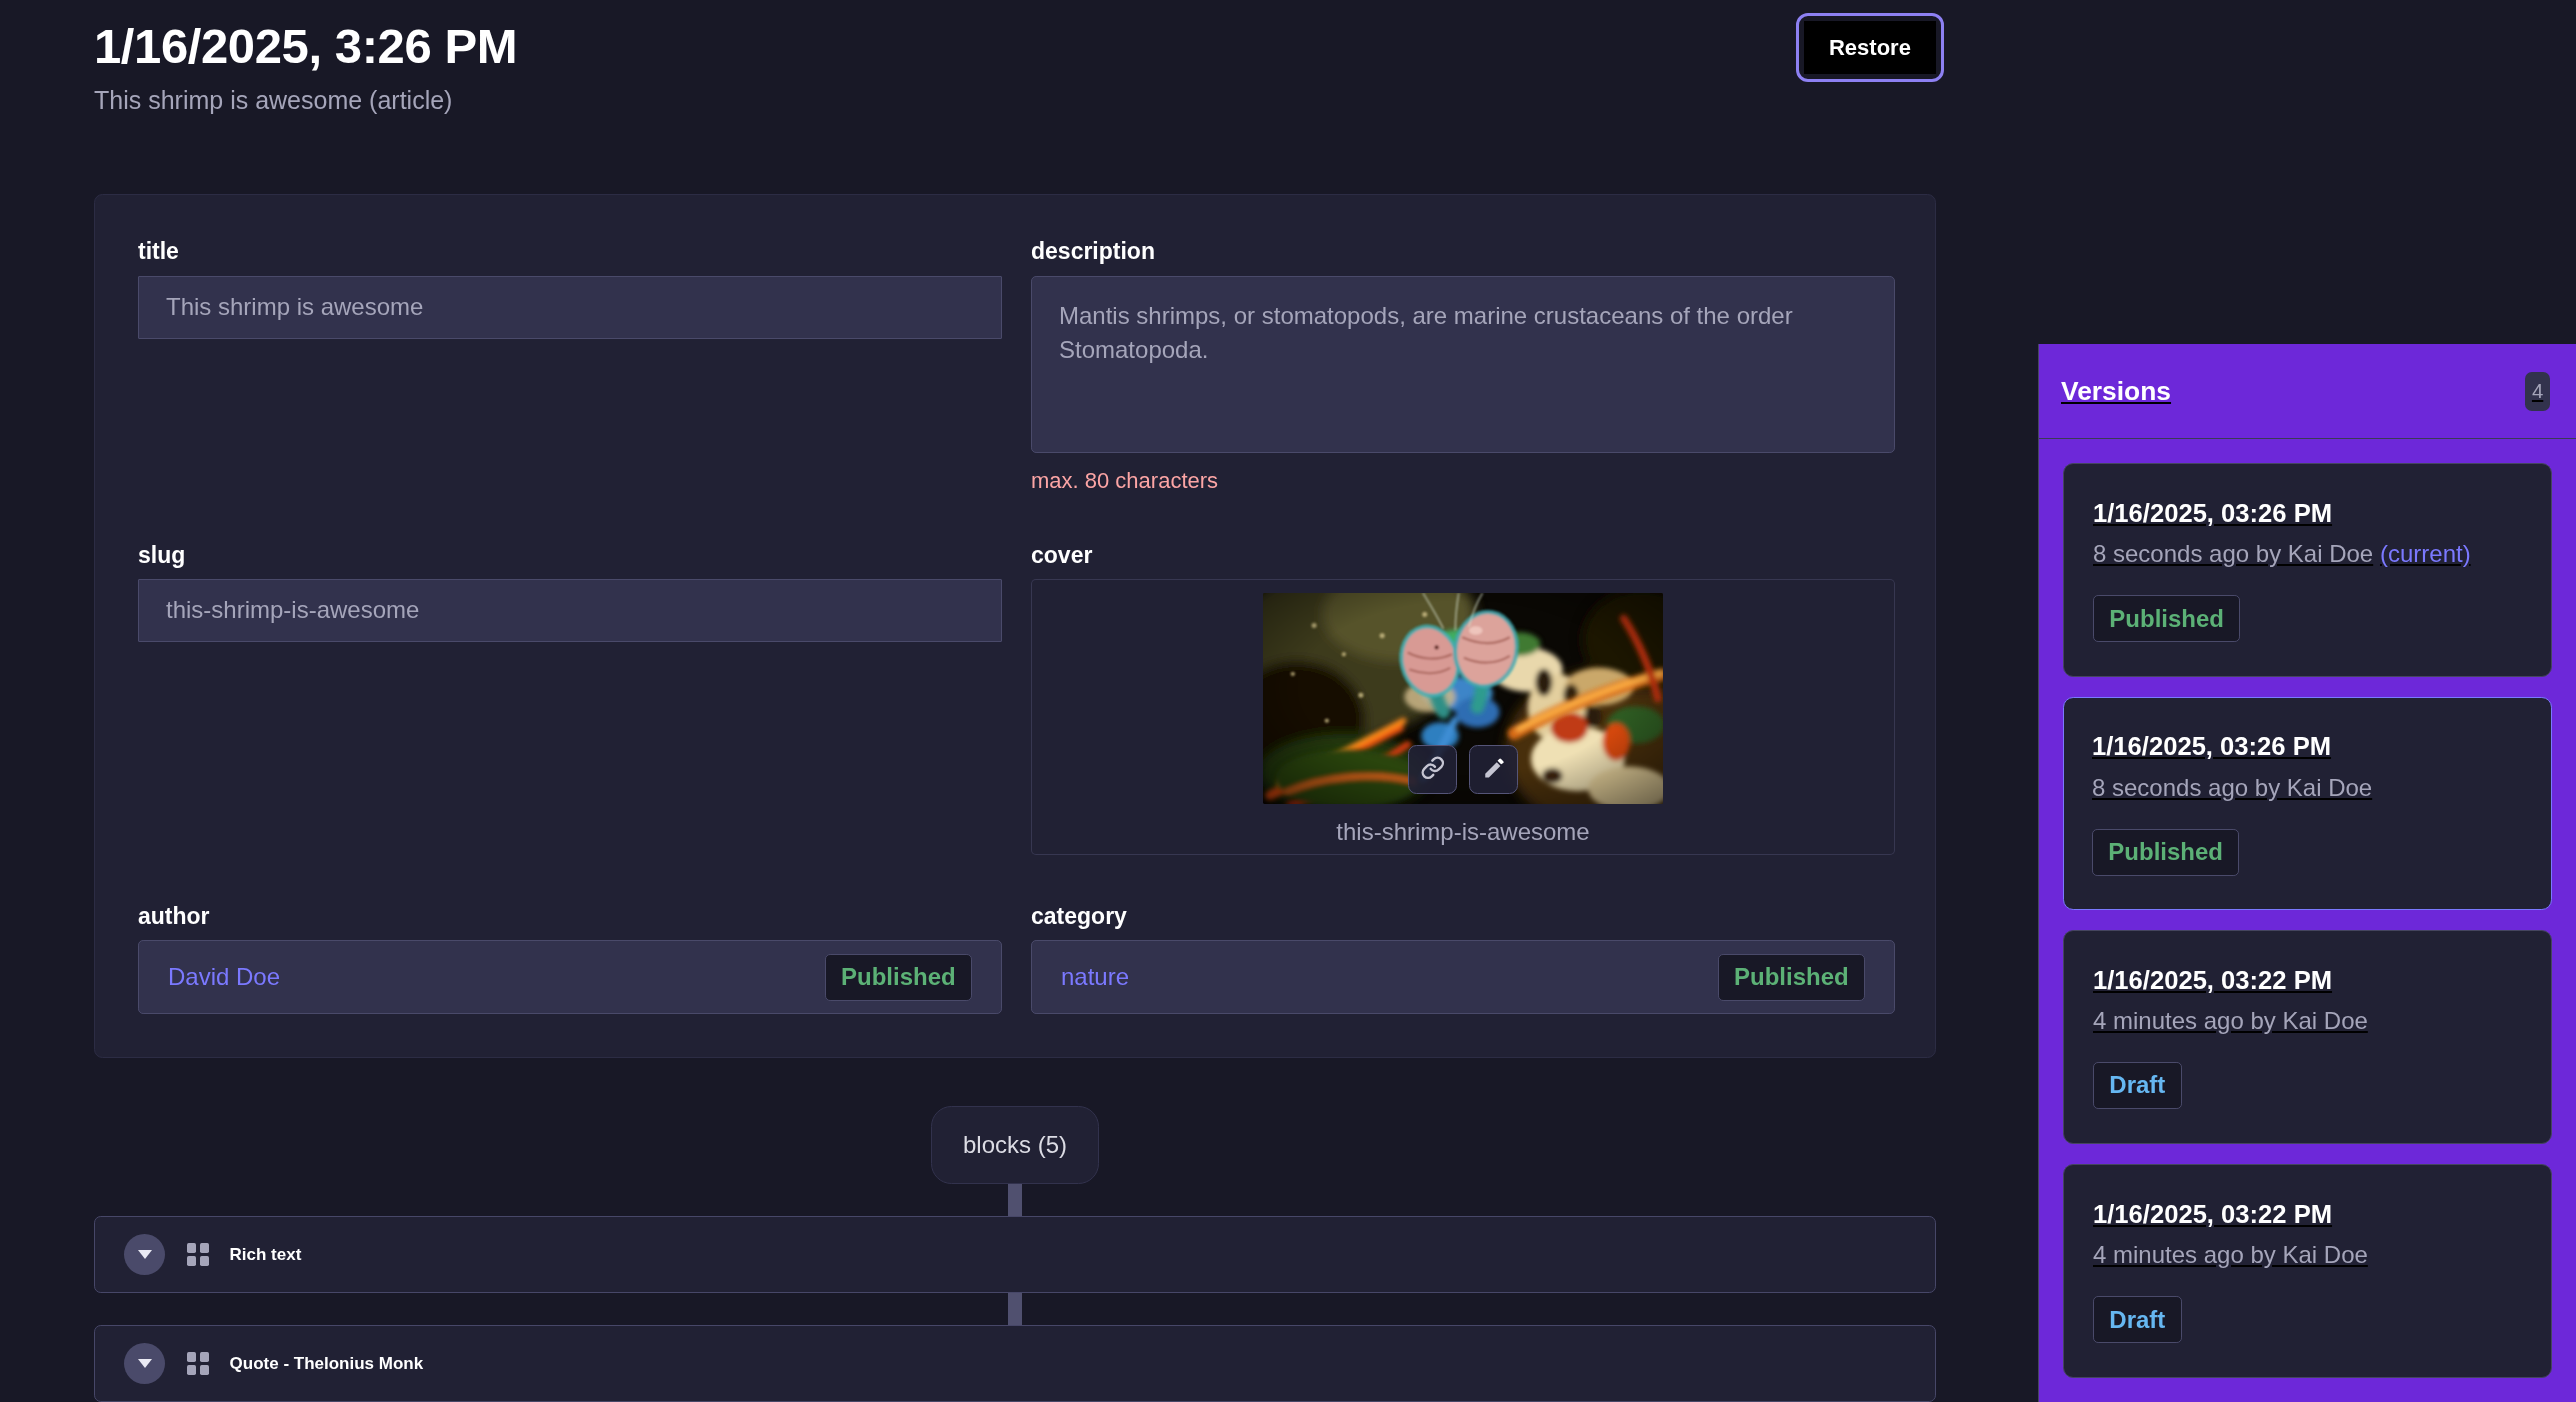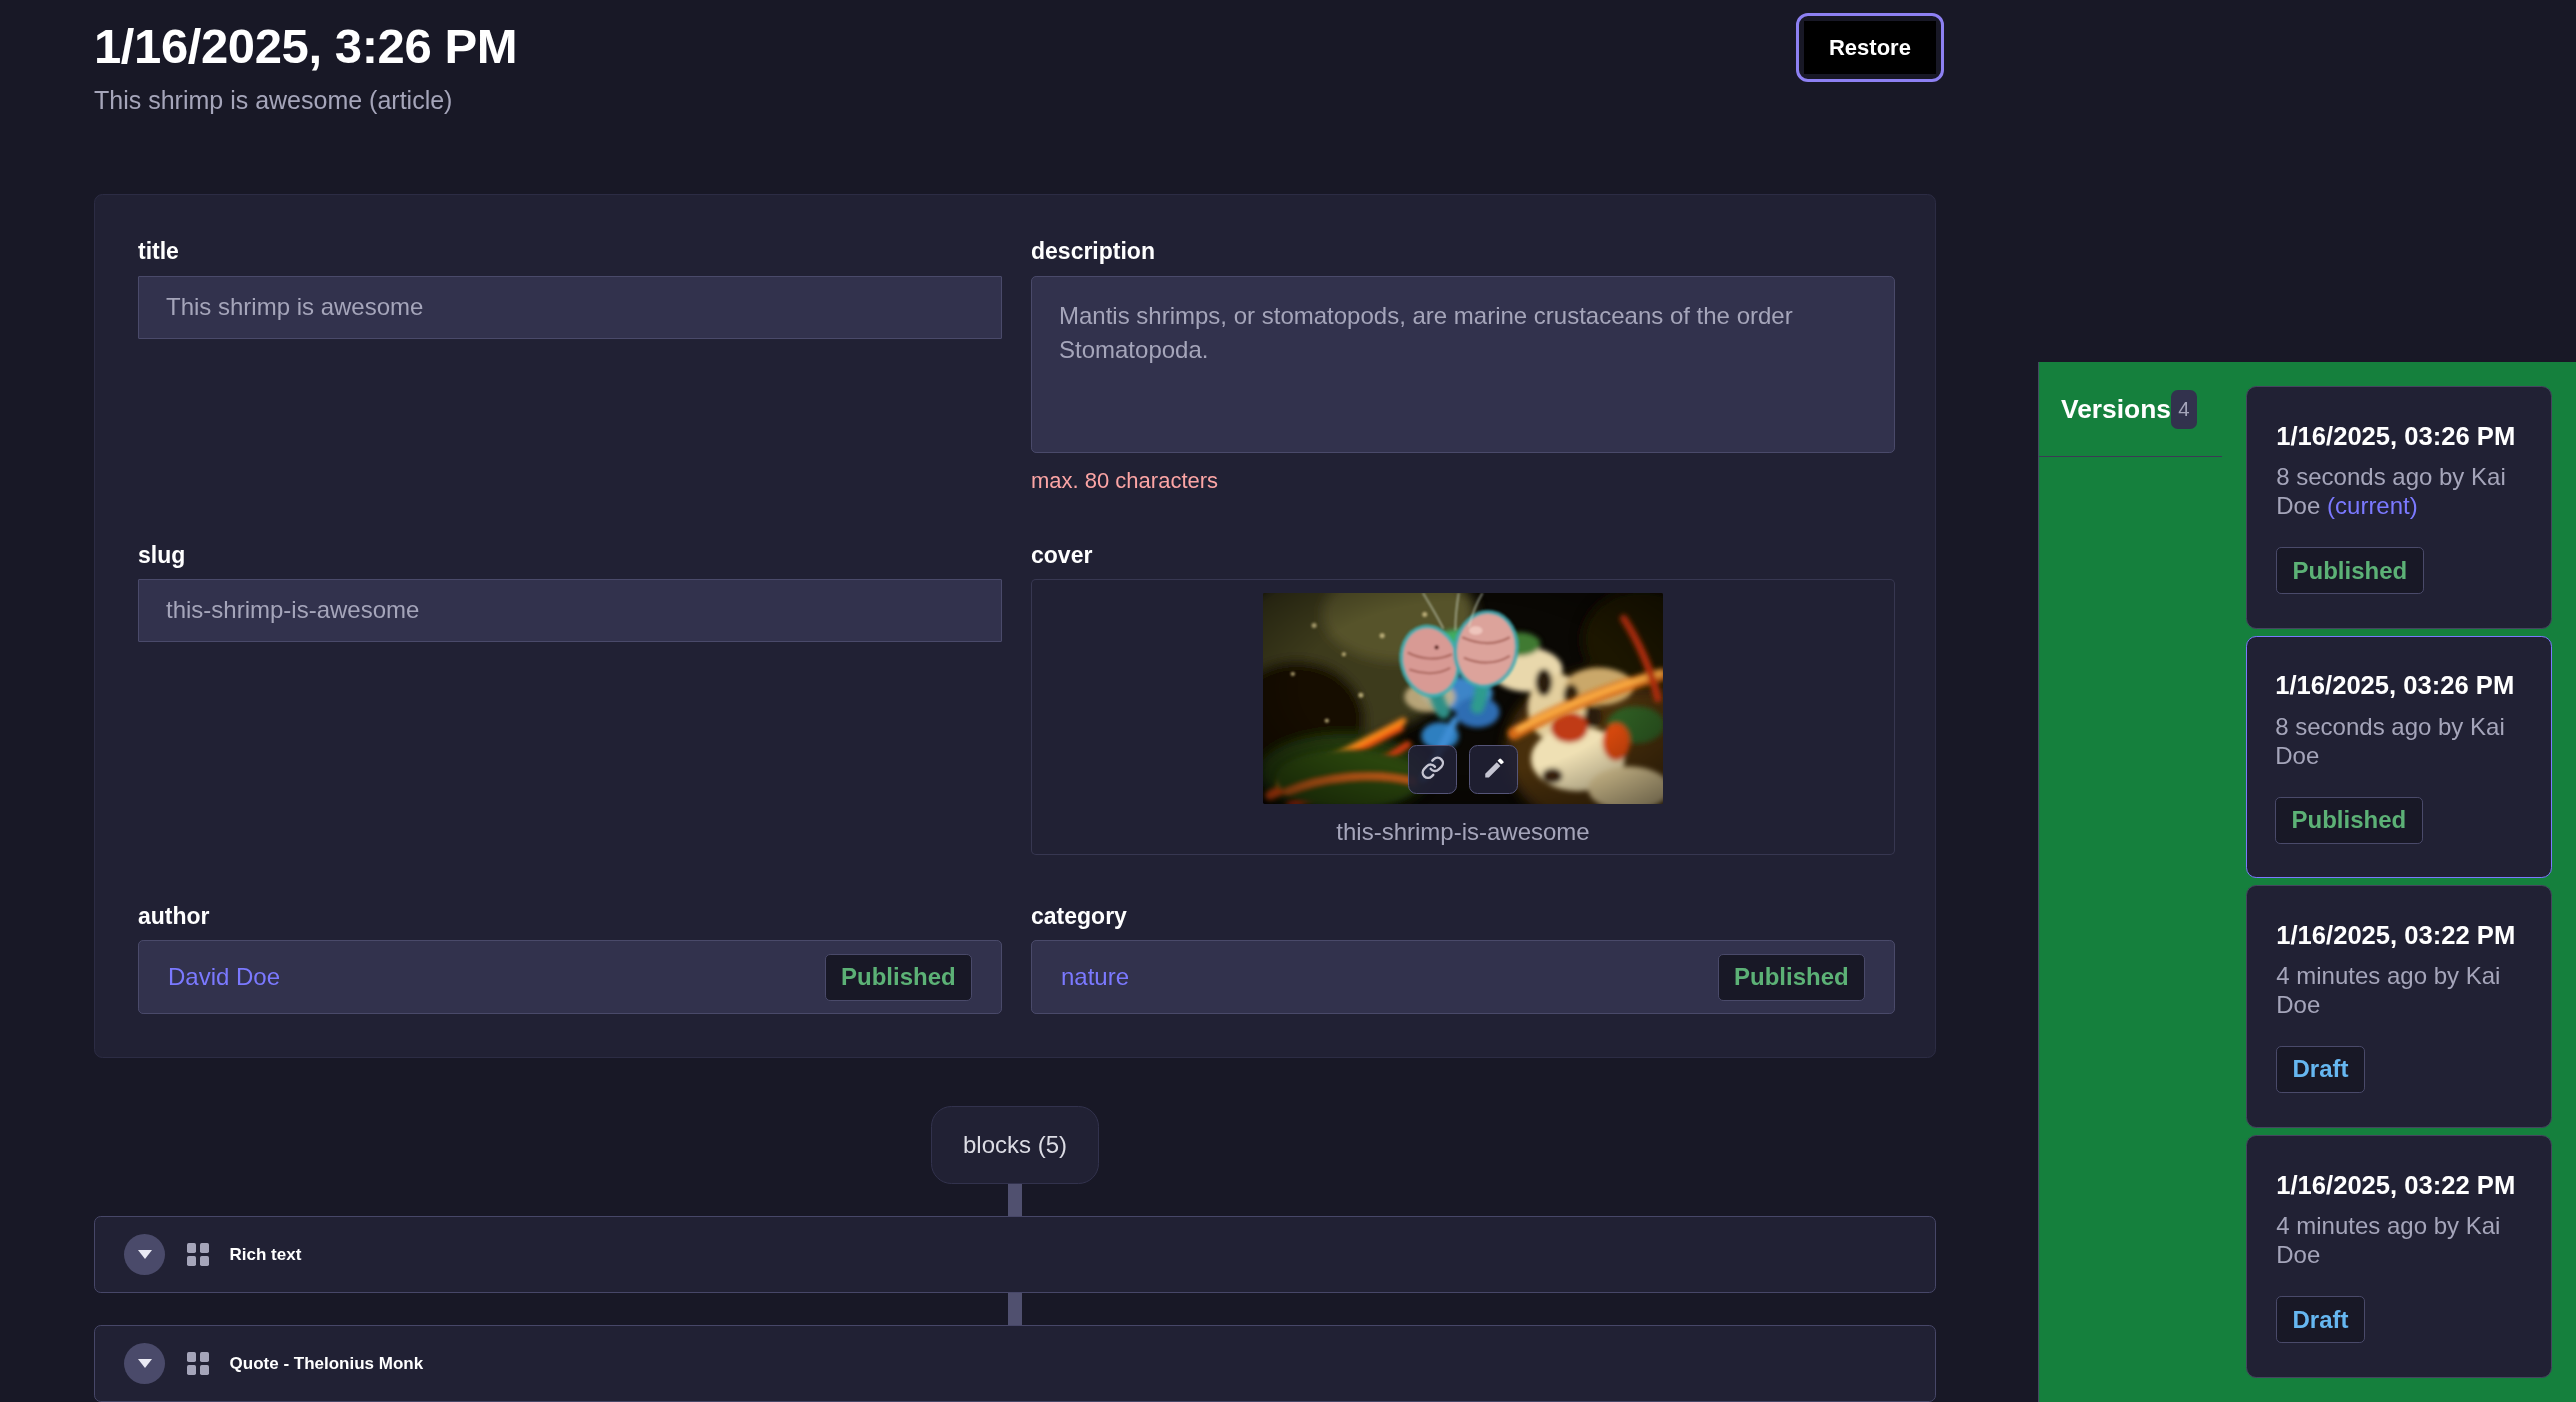--- a/index.html
+++ b/index.html
@@ -66,28 +66,28 @@
     border-radius:6.8px; display:flex; align-items:center; padding-left:29px; cursor:pointer; }
   .acc-toggle { width:41px; height:41px; border-radius:50%; background:#4a4a6a; border:none;
     display:flex; align-items:center; justify-content:center; cursor:pointer; flex:none; }
   .caret-down { width:0; height:0; border-left:7.7px solid transparent;
     border-right:7.7px solid transparent; border-top:9.4px solid #eaeaf4; }
   .drag-grid { margin-left:22px; display:grid; grid-template-columns:9.4px 9.4px; gap:3.4px; flex:none; }
   .drag-grid i { width:9.4px; height:9.4px; background:#a5a5ba; border-radius:1.7px; display:block; }
   .acc-label { margin-left:20.4px; color:#ffffff; font-size:17px; font-weight:600; }
 
   
-  .sidebar { width:538px; flex:none; background:#15803d; border-left:0.9px solid #464660;
-    display:flex; flex-direction:row; }
+  .sidebar { width:538px; flex:none; background:#6d28d9; border-left:0.9px solid #464660;
+    display:flex; flex-direction:column;text-decoration:underline; }
   .sidebar-header { height:95px; flex:none; display:flex; align-items:center;
     justify-content:space-between; padding:0 25.6px 0 22px; border-bottom:0.9px solid #3b3b54; }
   .sidebar-title { color:#ffffff; font-size:26.4px; font-weight:600; }
   .count-badge { min-width:25.6px; height:39px; padding:0 6.8px; background:#32324d; border-radius:6.8px;
     color:#a5a5ba; font-size:20.4px; display:flex; align-items:center; justify-content:center; }
-  .version-list { padding:24px; display:flex; flex-direction:column; gap:7px; overflow:hidden; }
+  .version-list { padding:24px; display:flex; flex-direction:column; gap:20px; overflow:hidden; }
   .version-card { background:#212134; border:0.9px solid #45455f; border-radius:10.2px;
     padding:34px 29px; cursor:pointer; }
   .version-card.selected { border:1.7px solid #7b79ff; padding:33px 28px; }
   .version-date { color:#ffffff; font-size:25.6px; font-weight:600; line-height:31px; }
   .version-meta { margin-top:10.2px; color:#a5a5ba; font-size:24px; line-height:29px; }
   .version-current { color:#7b79ff; margin-left:6.8px; }
   .version-card .status-badge { margin-top:27px; }
 </style>
 </head>
 <body>

